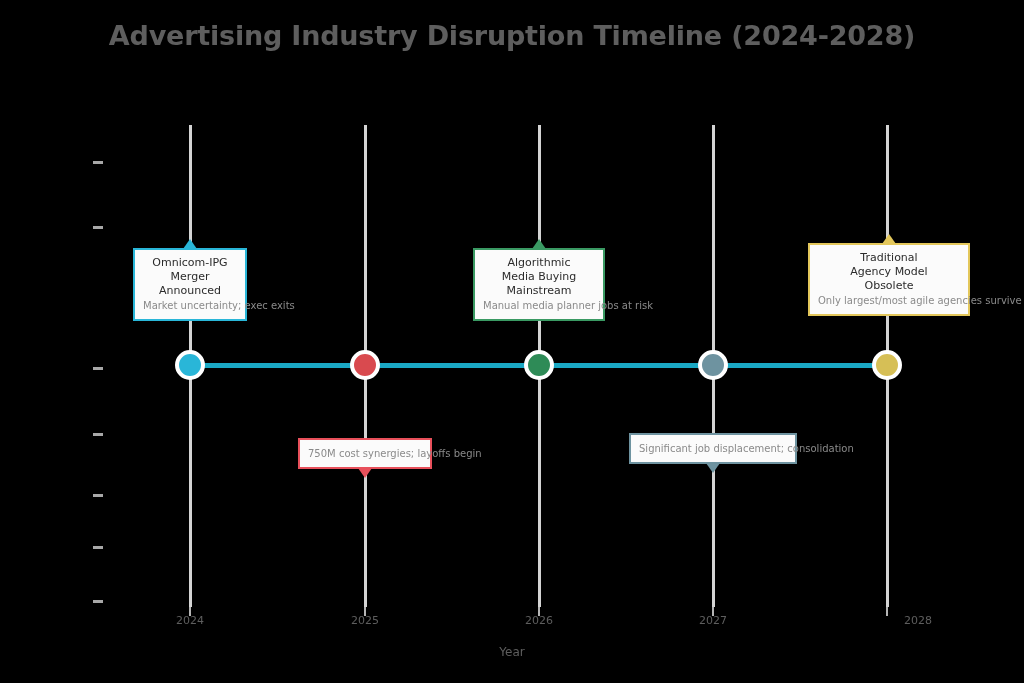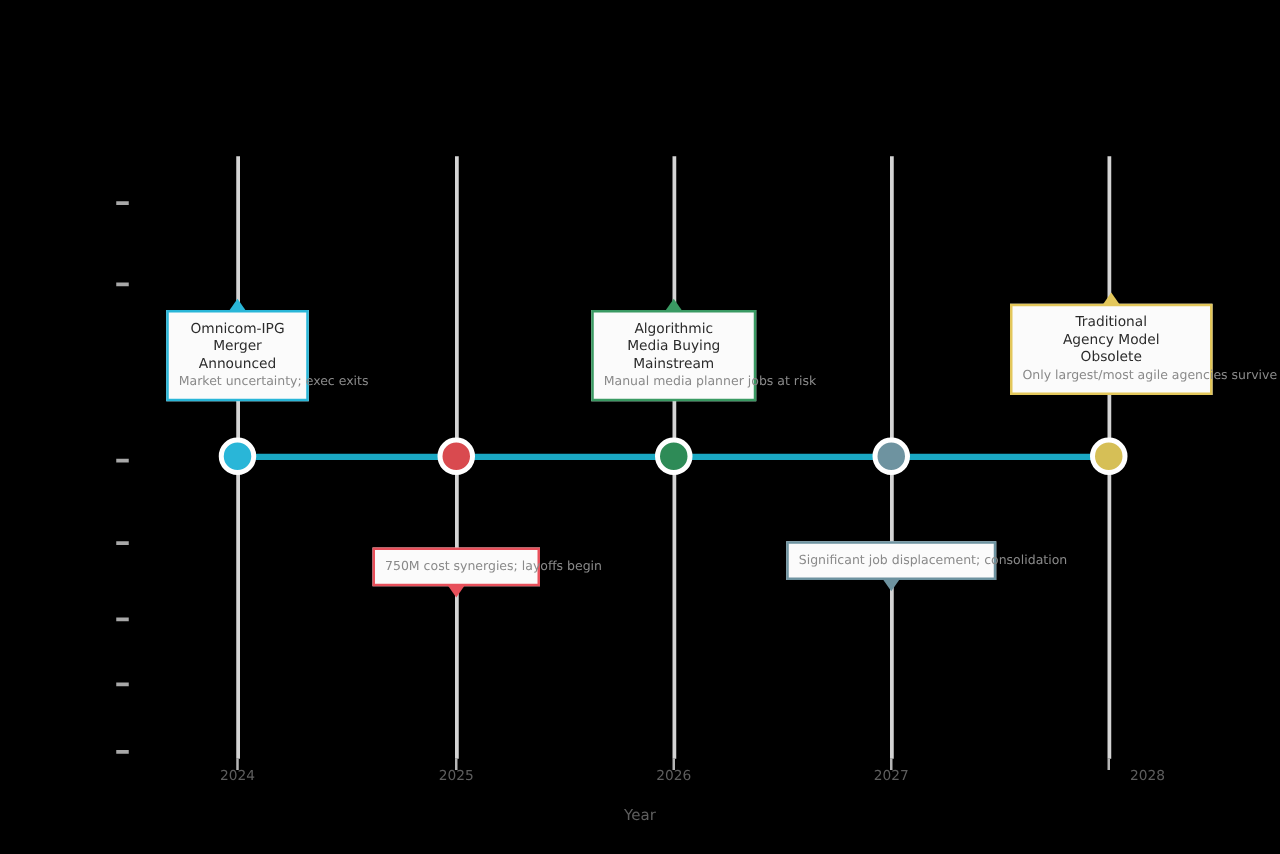--- a/index.html
+++ b/index.html
@@ -144,20 +144,21 @@
   .annot.below .annot-arrow {
     bottom: -11px;
     border-top: 10px solid #888;
   }
 </style>
 </head>
 <body>
 
 <div id="chart-root">
 
+  <div class="chart-title">Advertising Industry Disruption Timeline (2024-2028)</div>
 
   <div id="layer-yticks">
       <div class="ytick" style="top: 161px;"></div>
       <div class="ytick" style="top: 226px;"></div>
       <div class="ytick" style="top: 367px;"></div>
       <div class="ytick" style="top: 433px;"></div>
       <div class="ytick" style="top: 494px;"></div>
       <div class="ytick" style="top: 546px;"></div>
       <div class="ytick" style="top: 600px;"></div>
     </div>

